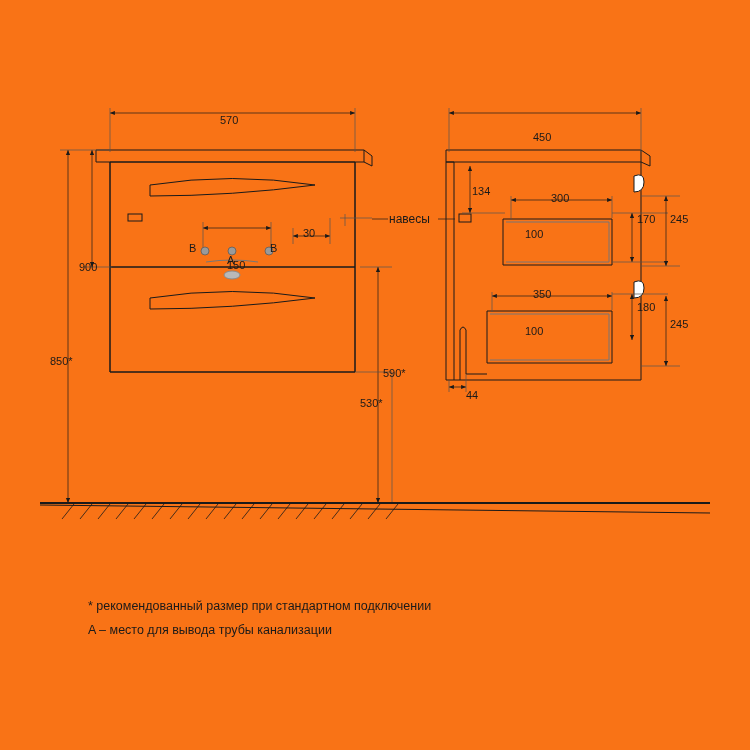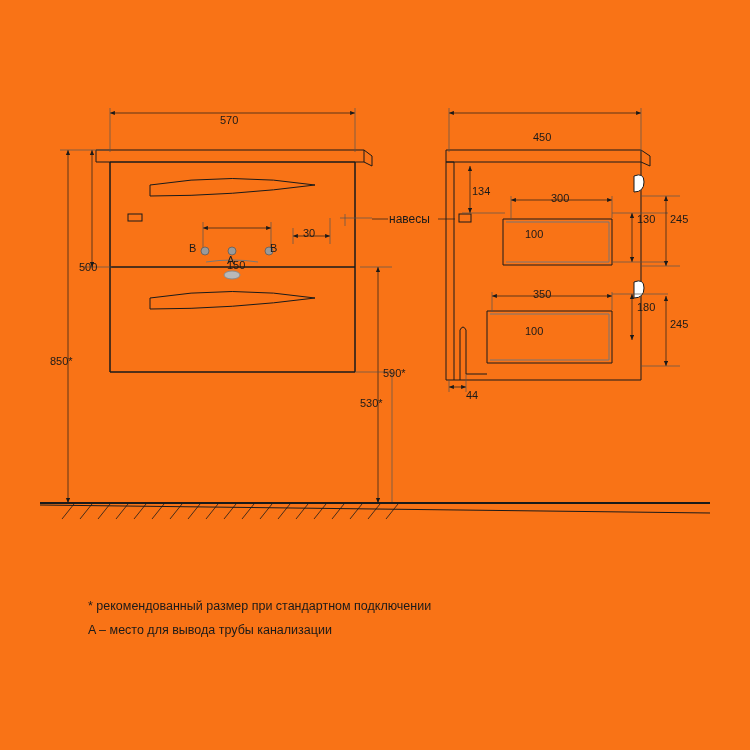--- a/index.html
+++ b/index.html
@@ -199,35 +199,35 @@
         <line x1="350" y1="519" x2="362" y2="504"></line>
         <line x1="368" y1="519" x2="380" y2="504"></line>
         <line x1="386" y1="519" x2="398" y2="504"></line>
       </g>
       <line x1="40" y1="505" x2="710" y2="513" stroke-width="1"></line>
     </g>
   </svg>
 
   <div class="lbl" style="left:220px; top:115px;">570</div>
   <div class="lbl" style="left:50px; top:316px;margin-top:40px;">850*</div>
-  <div class="lbl" style="left:79px; top:262px;">500</div>
+  <div class="lbl" style="left:79px; top:262px;">900</div>
   <div class="lbl" style="left:227px; top:220px;margin-top:40px;">150</div>
   <div class="lbl" style="left:303px; top:228px;">30</div>
   <div class="lbl" style="left:227px; top:255px;">A</div>
   <div class="lbl" style="left:189px; top:243px;">B</div>
   <div class="lbl" style="left:270px; top:243px;">B</div>
   <div class="lbl" style="left:389px; top:213px; font-size:12px;">навесы</div>
   <div class="lbl" style="left:383px; top:368px;">590*</div>
   <div class="lbl" style="left:360px; top:398px;">530*</div>
 
   <div class="lbl" style="left:533px; top:132px;">450</div>
   <div class="lbl" style="left:472px; top:186px;">134</div>
   <div class="lbl" style="left:551px; top:193px;">300</div>
   <div class="lbl" style="left:525px; top:229px;">100</div>
-  <div class="lbl" style="left:637px; top:214px;">130</div>
+  <div class="lbl" style="left:637px; top:214px;">170</div>
   <div class="lbl" style="left:670px; top:214px;">245</div>
   <div class="lbl" style="left:533px; top:289px;">350</div>
   <div class="lbl" style="left:525px; top:326px;">100</div>
   <div class="lbl" style="left:637px; top:302px;">180</div>
   <div class="lbl" style="left:670px; top:319px;">245</div>
   <div class="lbl" style="left:466px; top:390px;">44</div>
 
   <div class="note" style="left:88px; top:600px;text-align:right;">* рекомендованный размер при стандартном подключении</div>
   <div class="note" style="left:88px; top:624px;">A – место для вывода трубы канализации</div>
 

